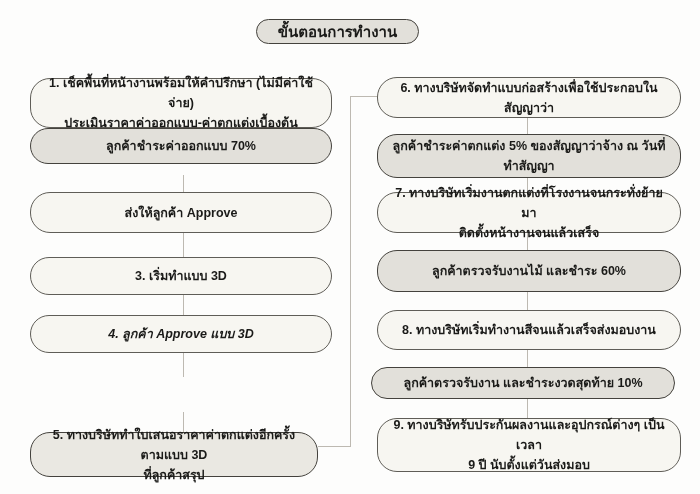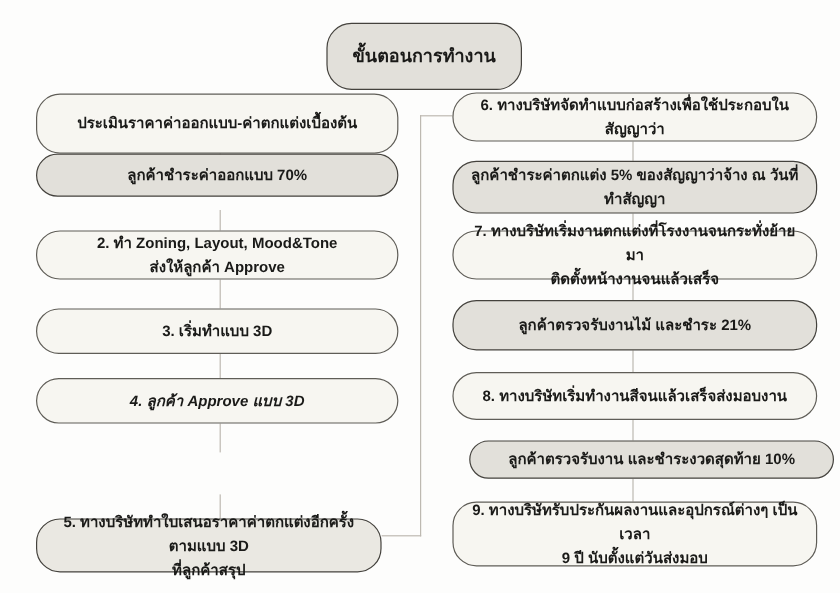--- a/index.html
+++ b/index.html
@@ -38,21 +38,21 @@
     font-size:12.5px;
     font-weight:600;
     line-height:20px;
     z-index:2;
   }
   .node.white{ background:var(--box-white); border:1.4px solid var(--border-mid); }
   .node.gray{  background:var(--box-gray);  border:1.4px solid var(--border-dark); }
   .node.light{ background:var(--box-light); border:1.4px solid var(--border-dark); }
   .title-pill{
     position:absolute;
-    left:272px; top:19px; width:163px; height:56px;
+    left:256px; top:19px; width:163px; height:25px;
     box-sizing:border-box;
     display:flex; justify-content:center; align-items:center;
     background:var(--box-gray);
     border:1.6px solid var(--border-dark);
     border-radius:21px;
     font-size:15px;
     font-weight:700;
     z-index:2;
   }
   .conn{
@@ -71,38 +71,38 @@
   #step4 { left:30px;  top:315px; width:302px; height:38px;font-style:italic; }
   #pay30 { left:30px;  top:377px; width:302px; height:35px; }
   #step5 { left:30px;  top:432px; width:288px; height:45px; }
 
   
   #step6 { left:377px; top:77px;  width:304px; height:41px; }
   #pay40 { left:377px; top:134px; width:304px; height:44px; }
   #step7 { left:377px; top:192px; width:304px; height:41px; }
   #pay50 { left:377px; top:250px; width:304px; height:42px; }
   #step8 { left:377px; top:310px; width:304px; height:40px; }
-  #pay10 { left:391px; top:367px; width:304px; height:32px; }
+  #pay10 { left:371px; top:367px; width:304px; height:32px; }
   #step9 { left:377px; top:418px; width:304px; height:54px; }
 </style>
 </head>
 <body>
 
 <div class="canvas">
 
   <div class="title-pill">ขั้นตอนการทำงาน</div>
 
   <div class="node white" id="step1">
+    <span>1. เช็คพื้นที่หน้างานพร้อมให้คำปรึกษา (ไม่มีค่าใช้จ่าย)</span>
     <span>ประเมินราคาค่าออกแบบ-ค่าตกแต่งเบื้องต้น</span>
   </div>
   <div class="node gray" id="pay70">
     <span>ลูกค้าชำระค่าออกแบบ 70%</span>
   </div>
   <div class="node white" id="step2">
-    <span>2. ทำ Zoning, Layout, Mood&amp;Tone</span>
     <span>ส่งให้ลูกค้า Approve</span>
   </div>
   <div class="node white" id="step3">
     <span>3. เริ่มทำแบบ 3D</span>
   </div>
   <div class="node white" id="step4">
     <span>4. ลูกค้า Approve แบบ 3D</span>
   </div>
   <div class="node light" id="step5">
     <span>5. ทางบริษัททำใบเสนอราคาค่าตกแต่งอีกครั้งตามแบบ 3D</span>
@@ -114,21 +114,21 @@
   </div>
   <div class="node gray" id="pay40">
     <span>ลูกค้าชำระค่าตกแต่ง 5% ของสัญญาว่าจ้าง ณ วันที่</span>
     <span>ทำสัญญา</span>
   </div>
   <div class="node white" id="step7">
     <span>7. ทางบริษัทเริ่มงานตกแต่งที่โรงงานจนกระทั่งย้ายมา</span>
     <span>ติดตั้งหน้างานจนแล้วเสร็จ</span>
   </div>
   <div class="node gray" id="pay50">
-    <span>ลูกค้าตรวจรับงานไม้ และชำระ 21%</span>
+    <span>ลูกค้าตรวจรับงานไม้ และชำระ 60%</span>
   </div>
   <div class="node white" id="step8">
     <span>8. ทางบริษัทเริ่มทำงานสีจนแล้วเสร็จส่งมอบงาน</span>
   </div>
   <div class="node gray" id="pay10">
     <span>ลูกค้าตรวจรับงาน และชำระงวดสุดท้าย 10%</span>
   </div>
   <div class="node white" id="step9">
     <span>9. ทางบริษัทรับประกันผลงานและอุปกรณ์ต่างๆ เป็นเวลา</span>
     <span>9 ปี นับตั้งแต่วันส่งมอบ</span>

